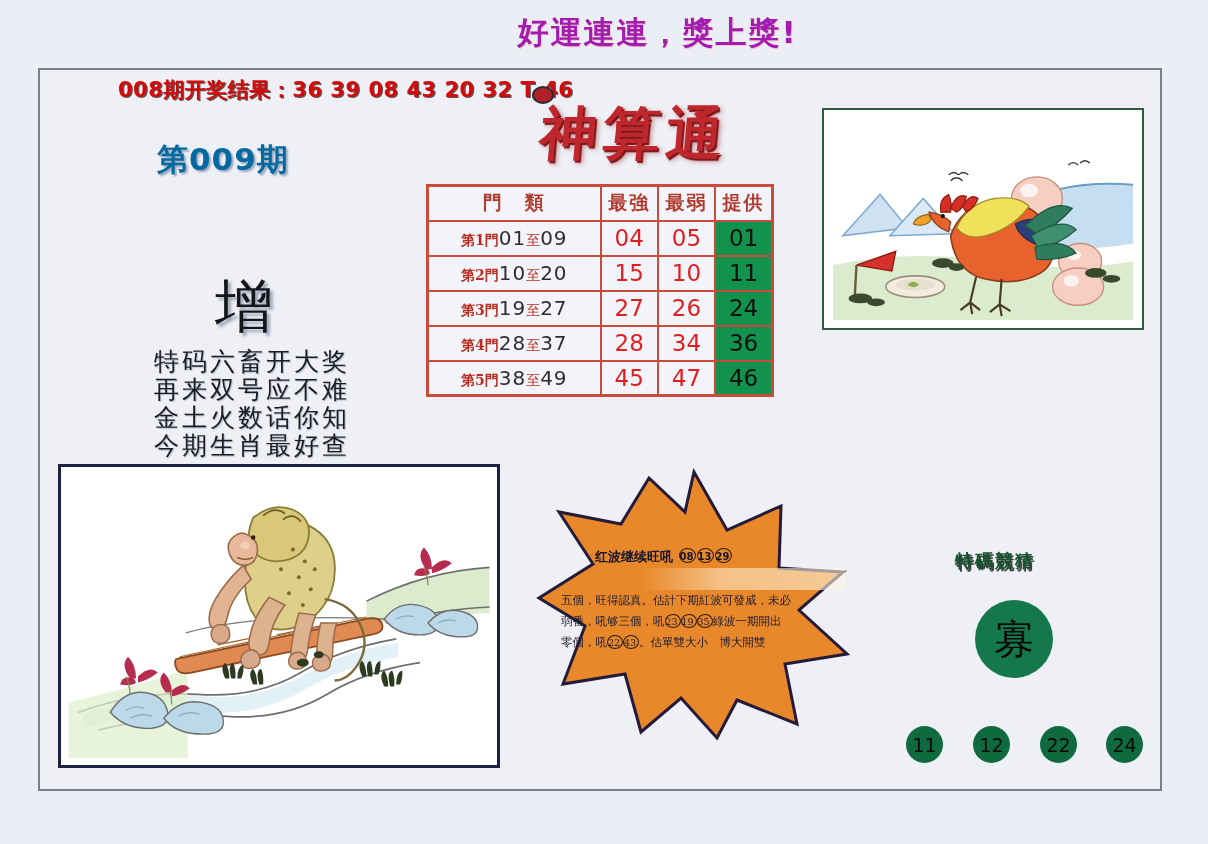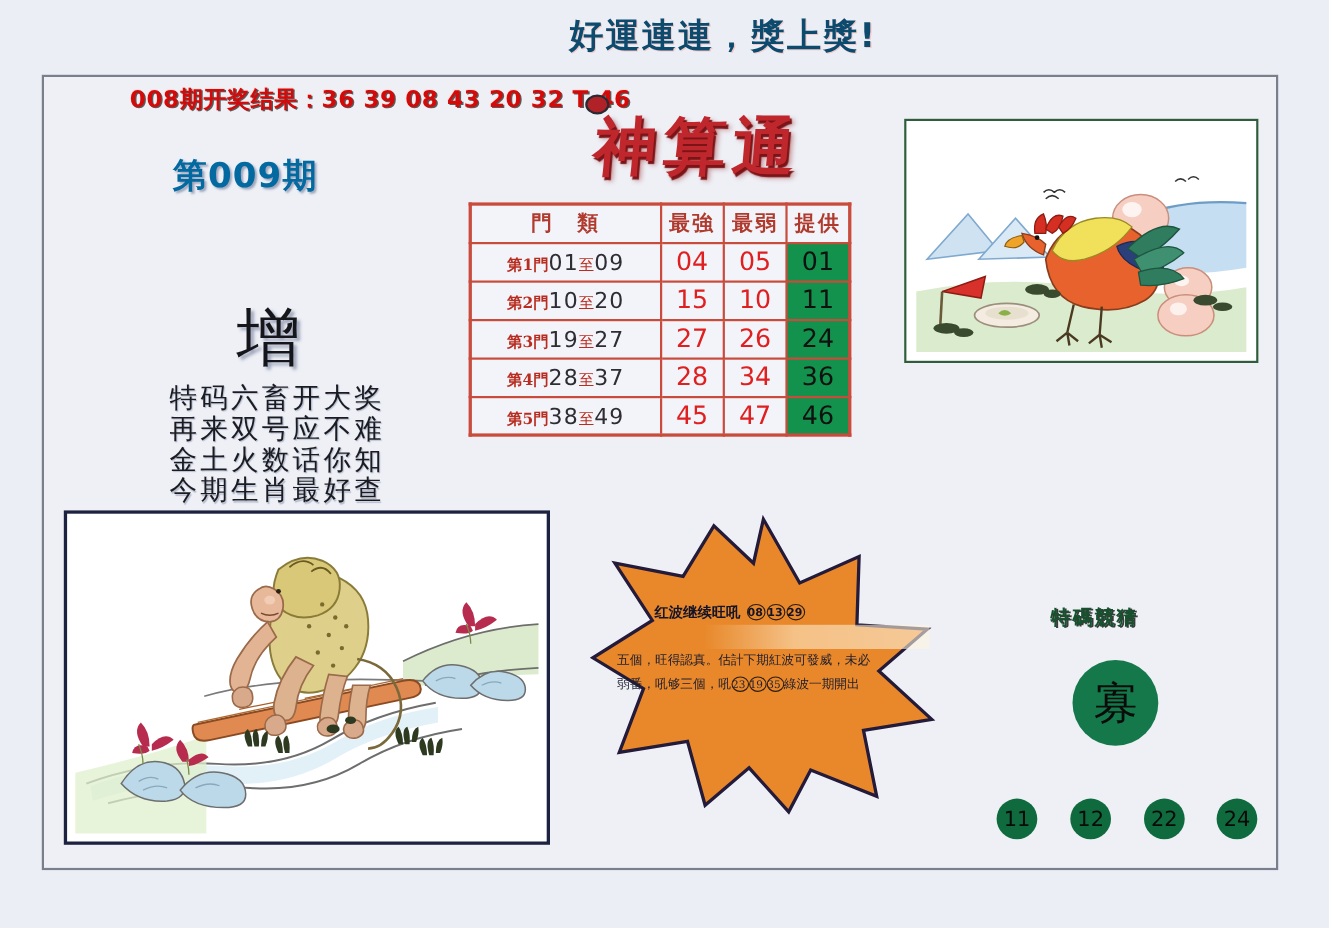--- a/index.html
+++ b/index.html
@@ -12,21 +12,21 @@
   #page { position: relative; width: 1208px; height: 844px; background: #eceef5; }
 
   
   .banner {
     position: absolute; left: 0; top: 12px; width: 1208px;
     text-align: center;
   }
   .banner-text {
     display: inline-block;
     font-size: 31px; font-weight: bold; letter-spacing: 2px;
-    color: #0c4a6e;
+    color: #a21caf;
     font-family: "DejaVu Sans", "Liberation Sans", sans-serif;
     text-shadow: 1px 1px 0 #f0c9c9;
     margin-left: 107px;
   }
 
   
   .frame {
     position: absolute; left: 38px; top: 68px;
     width: 1124px; height: 723px;
     border: 2px solid #7a7f8c;
@@ -393,20 +393,21 @@
     </svg>
     <div class="star-glare"></div>
     <div class="star-text">
       <div class="star-head">
         <span>红波继续旺吼</span>
         <span class="cir">08</span><span class="cir">13</span><span class="cir">29</span>
       </div>
       <div class="star-body">
         <div>五個，旺得認真。估計下期紅波可發威，未必</div>
         <div><span>弱番，吼够三個，吼</span><span class="cir">23</span><span class="cir">19</span><span class="cir">35</span><span>綠波一期開出</span></div>
+        <div><span>零個，吼</span><span class="cir">22</span><span class="cir">43</span><span>。估單雙大小　博大開雙</span></div>
       </div>
     </div>
   </div>
 
   <div class="guess-title">特碼競猜</div>
   <div class="big-ball">寡</div>
   <div class="small-balls" id="small-balls">
       <div class="sball" style="left: 0px;">11</div>
       <div class="sball" style="left: 67px;">12</div>
       <div class="sball" style="left: 134px;">22</div>

